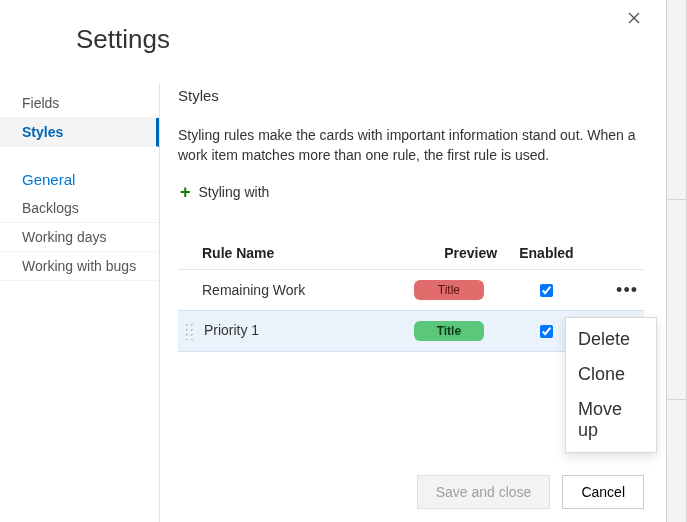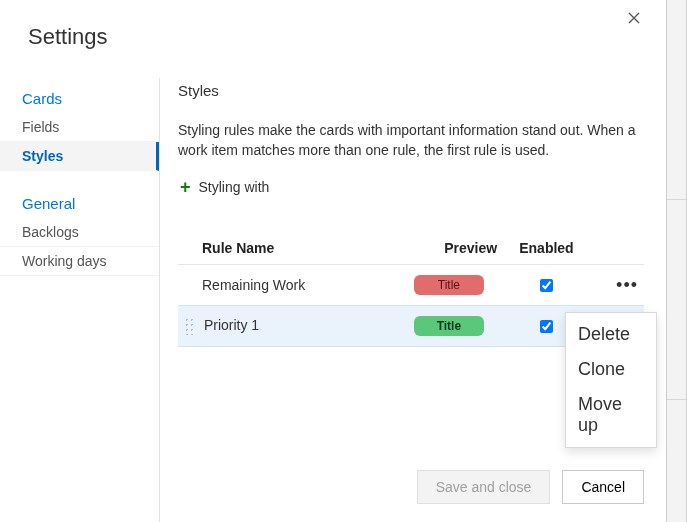--- a/index.html
+++ b/index.html
@@ -29,24 +29,25 @@
 
   .close-x {
     position: absolute;
     top: 10px; right: 20px;
     width: 20px; height: 20px;
     cursor: pointer;
   }
   .close-x svg { width: 16px; height: 16px; }
 
   .title {
-    font-size: 22px;
+    font-size: 26px;
     font-weight: 300;
     color: #333;
     padding: 24px 0 0 28px;
+    margin-left: 48px;
   }
 
   .body {
     display: flex;
     margin-top: 28px;
     height: calc(100% - 78px);
   }
 
   .sidebar {
     width: 160px;
@@ -216,27 +217,27 @@
   <div class="close-x">
     <svg viewBox="0 0 16 16">
         <path d="M3 3 L13 13 M13 3 L3 13" stroke="#555" stroke-width="1.4" fill="none"></path>
       </svg>
   </div>
 
   <div class="title">Settings</div>
 
   <div class="body">
     <div class="sidebar">
-      <div class="group-label">Cards</div>
       <div class="item">Fields</div>
       <div class="item selected">Styles</div>
       <div class="gap"></div>
       <div class="group-label">General</div>
       <div class="item">Backlogs</div>
       <div class="item">Working days</div>
+      <div class="item">Working with bugs</div>
     </div>
 
     <div class="content">
       <h2>Styles</h2>
       <p class="desc">Styling rules make the cards with important information stand out. When a work item matches more than one rule, the first rule is used.</p>
 
       <div class="add-rule">
         <span class="plus">+</span>
         <span>Styling with</span>
       </div>

